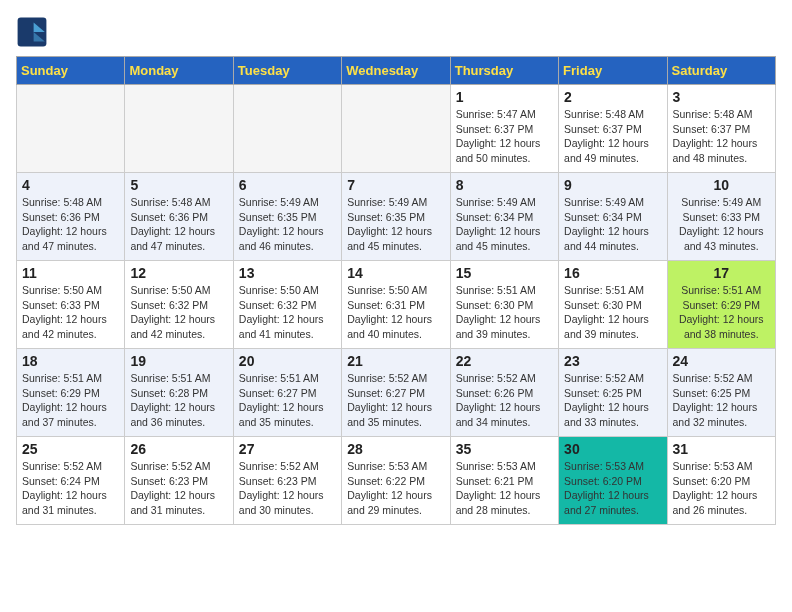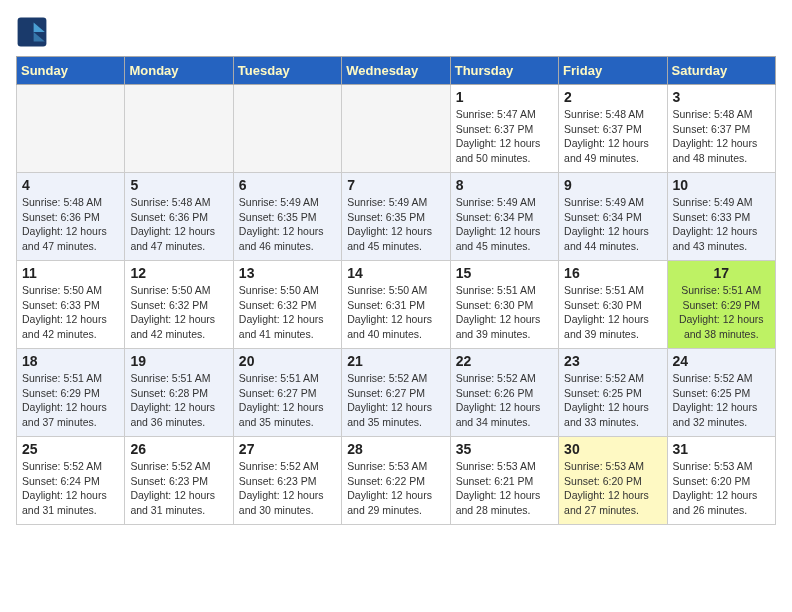--- a/index.html
+++ b/index.html
@@ -44,21 +44,21 @@
       color: #444;
       font-weight: normal;
     }
     table {
       width: 100%;
       border-collapse: collapse;
       table-layout: fixed;
     }
     th {
       background: #2563c0;
-      color: #fef9c3;
+      color: #fde047;
       font-size: 13px;
       font-weight: bold;
       padding: 6px 4px;
       text-align: left;
       border: 1px solid #aaa;
     }
     td {
       border: 1px solid #ccc;
       vertical-align: top;
       padding: 4px 5px;
@@ -159,21 +159,21 @@
           <div class="day-info">Sunrise: 5:49 AM<br>Sunset: 6:35 PM<br>Daylight: 12 hours and 45 minutes.</div>
         </td>
         <td style="background: rgb(238, 242, 250);">
           <span class="day-num">8</span>
           <div class="day-info">Sunrise: 5:49 AM<br>Sunset: 6:34 PM<br>Daylight: 12 hours and 45 minutes.</div>
         </td>
         <td style="background: rgb(238, 242, 250);">
           <span class="day-num">9</span>
           <div class="day-info">Sunrise: 5:49 AM<br>Sunset: 6:34 PM<br>Daylight: 12 hours and 44 minutes.</div>
         </td>
-        <td style="background: rgb(238, 242, 250);">
+        <td style="background: rgb(238, 242, 250); text-align: center;">
           <span class="day-num">10</span>
           <div class="day-info">Sunrise: 5:49 AM<br>Sunset: 6:33 PM<br>Daylight: 12 hours and 43 minutes.</div>
         </td>
       </tr>
       <tr>
         <td style="background: rgb(255, 255, 255); border-radius: 7px;">
           <span class="day-num">11</span>
           <div class="day-info">Sunrise: 5:50 AM<br>Sunset: 6:33 PM<br>Daylight: 12 hours and 42 minutes.</div>
         </td>
         <td style="background: rgb(255, 255, 255);">
@@ -245,21 +245,21 @@
           <div class="day-info">Sunrise: 5:52 AM<br>Sunset: 6:23 PM<br>Daylight: 12 hours and 30 minutes.</div>
         </td>
         <td style="background: rgb(255, 255, 255);">
           <span class="day-num">28</span>
           <div class="day-info">Sunrise: 5:53 AM<br>Sunset: 6:22 PM<br>Daylight: 12 hours and 29 minutes.</div>
         </td>
         <td style="background: rgb(255, 255, 255);">
           <span class="day-num">35</span>
           <div class="day-info">Sunrise: 5:53 AM<br>Sunset: 6:21 PM<br>Daylight: 12 hours and 28 minutes.</div>
         </td>
-        <td style="background: #fef9c3; margin-top: 16px;">
+        <td style="background: #14b8a6; margin-top: 16px;">
           <span class="day-num">30</span>
           <div class="day-info">Sunrise: 5:53 AM<br>Sunset: 6:20 PM<br>Daylight: 12 hours and 27 minutes.</div>
         </td>
         <td style="background: rgb(255, 255, 255); margin-left: 30px;">
           <span class="day-num">31</span>
           <div class="day-info">Sunrise: 5:53 AM<br>Sunset: 6:20 PM<br>Daylight: 12 hours and 26 minutes.</div>
         </td>
       </tr>
     </tbody>
 </table>

